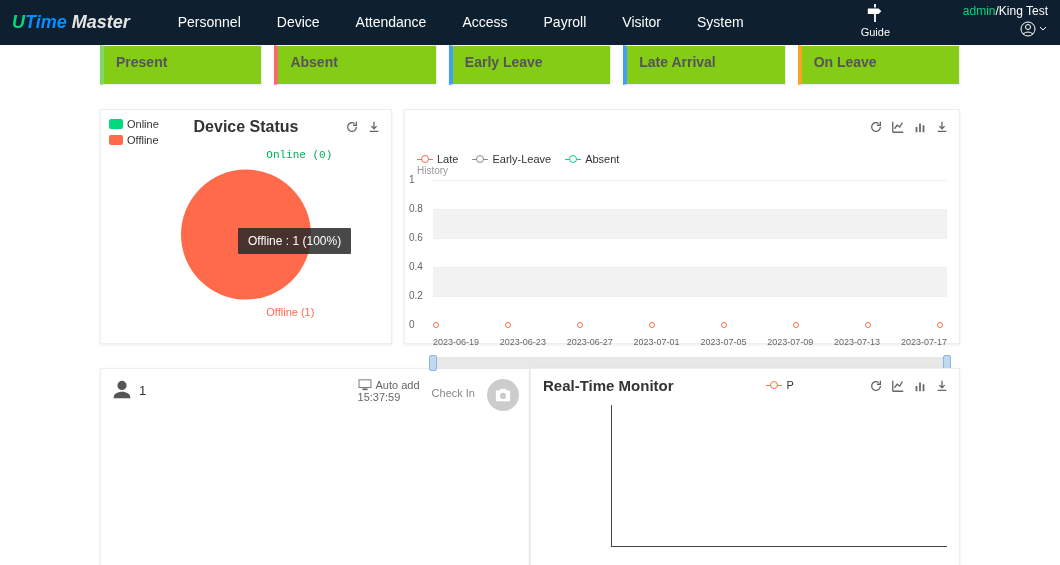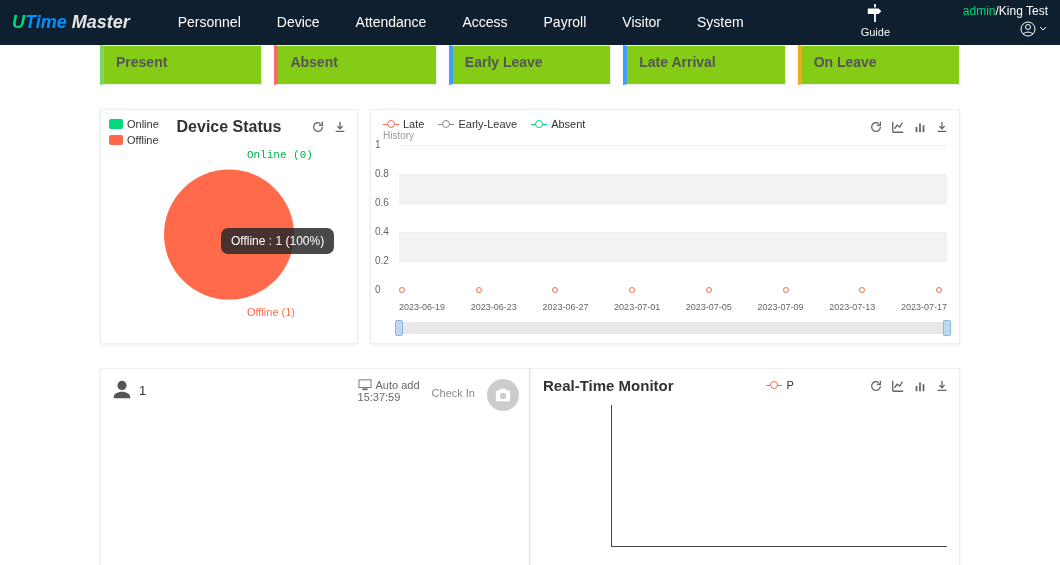--- a/index.html
+++ b/index.html
@@ -23,40 +23,40 @@
   .status-row { display: flex; gap: 12px; padding: 0 100px; margin-top: 0; }
   .status-tab { flex: 1; background: #84cc16; border: 1px solid #eee; border-left: 4px solid; padding: 8px 12px 14px; font-weight: bold; font-size: 14px; box-shadow: 0 1px 3px rgba(0,0,0,0.05); }
   .status-tab.green { border-left-color: #80d66a; color: #555; }
   .status-tab.red { border-left-color: #f56c6c; color: #555; }
   .status-tab.blue { border-left-color: #409eff; color: #555; }
   .status-tab.orange { border-left-color: #f5a623; color: #555; }
   
   
   .panels { display: flex; gap: 12px; padding: 0 100px; margin-top: 24px; }
   .panel { background: #fff; border: 1px solid #eee; box-shadow: 0 1px 3px rgba(0,0,0,0.08); position: relative; }
-  .panel.device { width: 258px; height: 235px; }
+  .panel.device { width: 292px; height: 235px; }
   .panel.attend { flex: 1; height: 235px; }
   
   
   .device-legend { position: absolute; top: 8px; left: 8px; font-size: 11px; }
   .legend-item { display: flex; align-items: center; margin-bottom: 4px; }
   .legend-swatch { width: 14px; height: 10px; border-radius: 2px; margin-right: 4px; }
   .device-title { font-weight: bold; font-size: 16px; text-align: center; padding-top: 8px; }
   .device-icons { position: absolute; top: 10px; right: 10px; display: flex; gap: 8px; }
   .icon { width: 14px; height: 14px; cursor: pointer; }
   .pie-wrap { position: relative; width: 100%; height: 180px; margin-top: 6px; }
   .pie { width: 130px; height: 130px; border-radius: 50%; background: #ff6b4a; position: absolute; left: 50%; top: 50%; transform: translate(-50%,-48%); }
-  .pie-tooltip { position: absolute; left: 50%; top: 86px; transform: translateX(-8px); background: rgba(40,40,40,0.85); color: #fff; font-size: 12px; padding: 6px 10px; border-radius: 7px; white-space: nowrap; z-index: 2; }
+  .pie-tooltip { position: absolute; left: 50%; top: 86px; transform: translateX(-8px); background: rgba(40,40,40,0.85); color: #fff; font-size: 12px; padding: 6px 10px; border-radius: 1px; white-space: nowrap; z-index: 2; }
   .pie-label-online { position: absolute; top: 7px; left: 57%; font-size: 11px; color: #00b050; font-family: Liberation Mono, monospace; }
   .pie-label-offline { position: absolute; bottom: 4px; left: 57%; font-size: 11px; color: #ff6b4a; }
   
   
   .attend-header { padding: 8px 12px 0; display: flex; align-items: center; }
   .attend-title { font-weight: bold; font-size: 16px; flex: 1; }
-  .attend-legend { display: flex; gap: 14px; font-size: 11px; margin-right: 30px; }
+  .attend-legend { display: flex; gap: 14px; font-size: 11px; margin-right: 30px; margin-top: 35px; }
   .attend-legend .leg { display: flex; align-items: center; gap: 4px; }
   .leg-mark { width: 16px; height: 1px; position: relative; }
   .leg-mark::after { content: ''; width: 6px; height: 6px; border-radius: 50%; background: #fff; border: 1px solid; position: absolute; left: 4px; top: -4px; }
   .leg-mark.late::after { border-color: #ff6b4a; }
   .leg-mark.early::after { border-color: #888; }
   .leg-mark.absent::after { border-color: #00d97e; }
   .leg-mark.late { background: #ff6b4a; }
   .leg-mark.early { background: #888; }
   .leg-mark.absent { background: #00d97e; }
   .attend-icons { position: absolute; top: 10px; right: 10px; display: flex; gap: 8px; }

